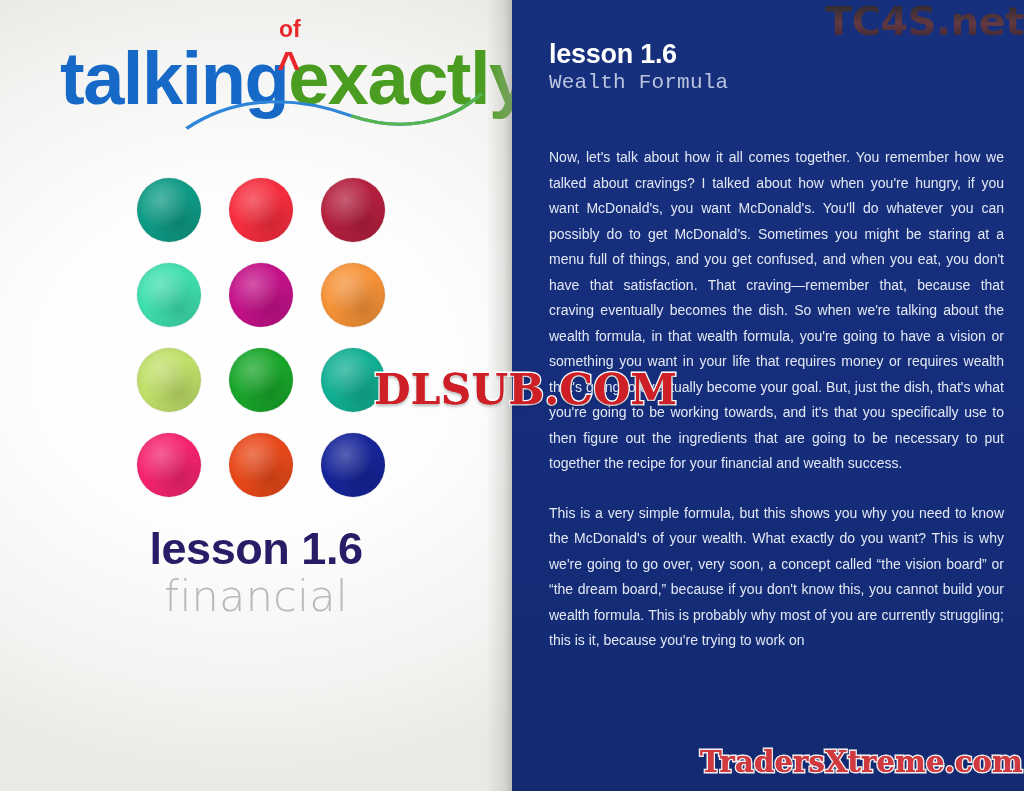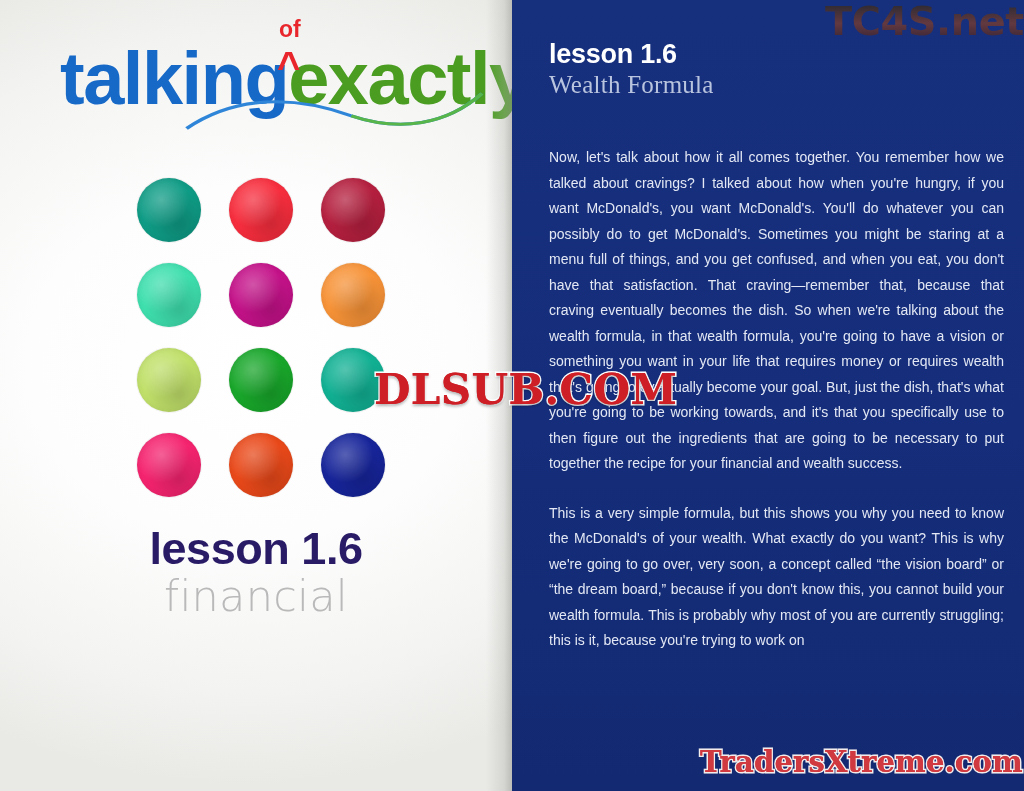--- a/index.html
+++ b/index.html
@@ -70,22 +70,22 @@
   }
 
   
   .right-panel{
     position:absolute;left:512px;top:0;width:512px;height:791px;
     background:linear-gradient(to bottom,#17307e 0%,#152d7a 55%,#132a72 100%);
   }
   .rp-head{position:absolute;left:37px;top:40px;}
   .rp-lesson{font-size:27px;font-weight:bold;color:#ffffff;line-height:1.1;letter-spacing:-.01em;}
   .rp-subtitle{
-    font-size:25px;color:#b9c4de;line-height:1.15;margin-top:1px;font-weight:300;
-    font-family:Liberation Serif, serif;letter-spacing:.01em;
+    font-size:21px;color:#b9c4de;line-height:1.15;margin-top:1px;font-weight:300;
+    font-family:Liberation Mono, monospace;letter-spacing:.01em;
   }
   .rp-body{
     position:absolute;left:37px;top:145px;width:455px;
     color:#e3e8f4;font-size:14px;line-height:25.5px;text-align:justify;
   }
   .rp-body p{margin:0 0 24px 0;}
 
   
   .wm{position:absolute;white-space:nowrap;font-weight:bold;line-height:1;}
 

